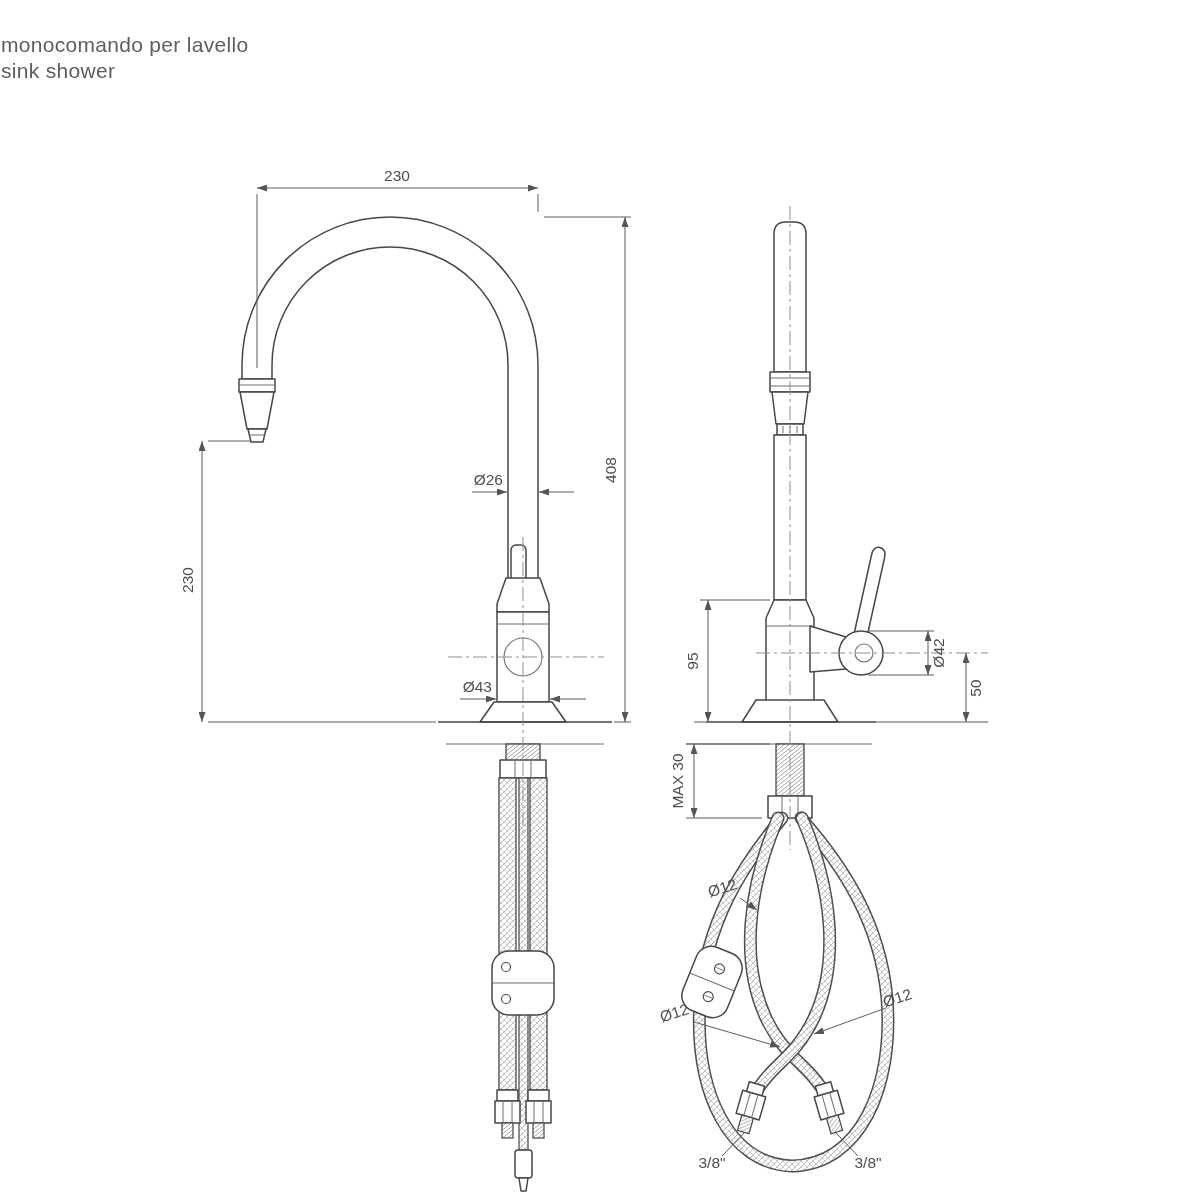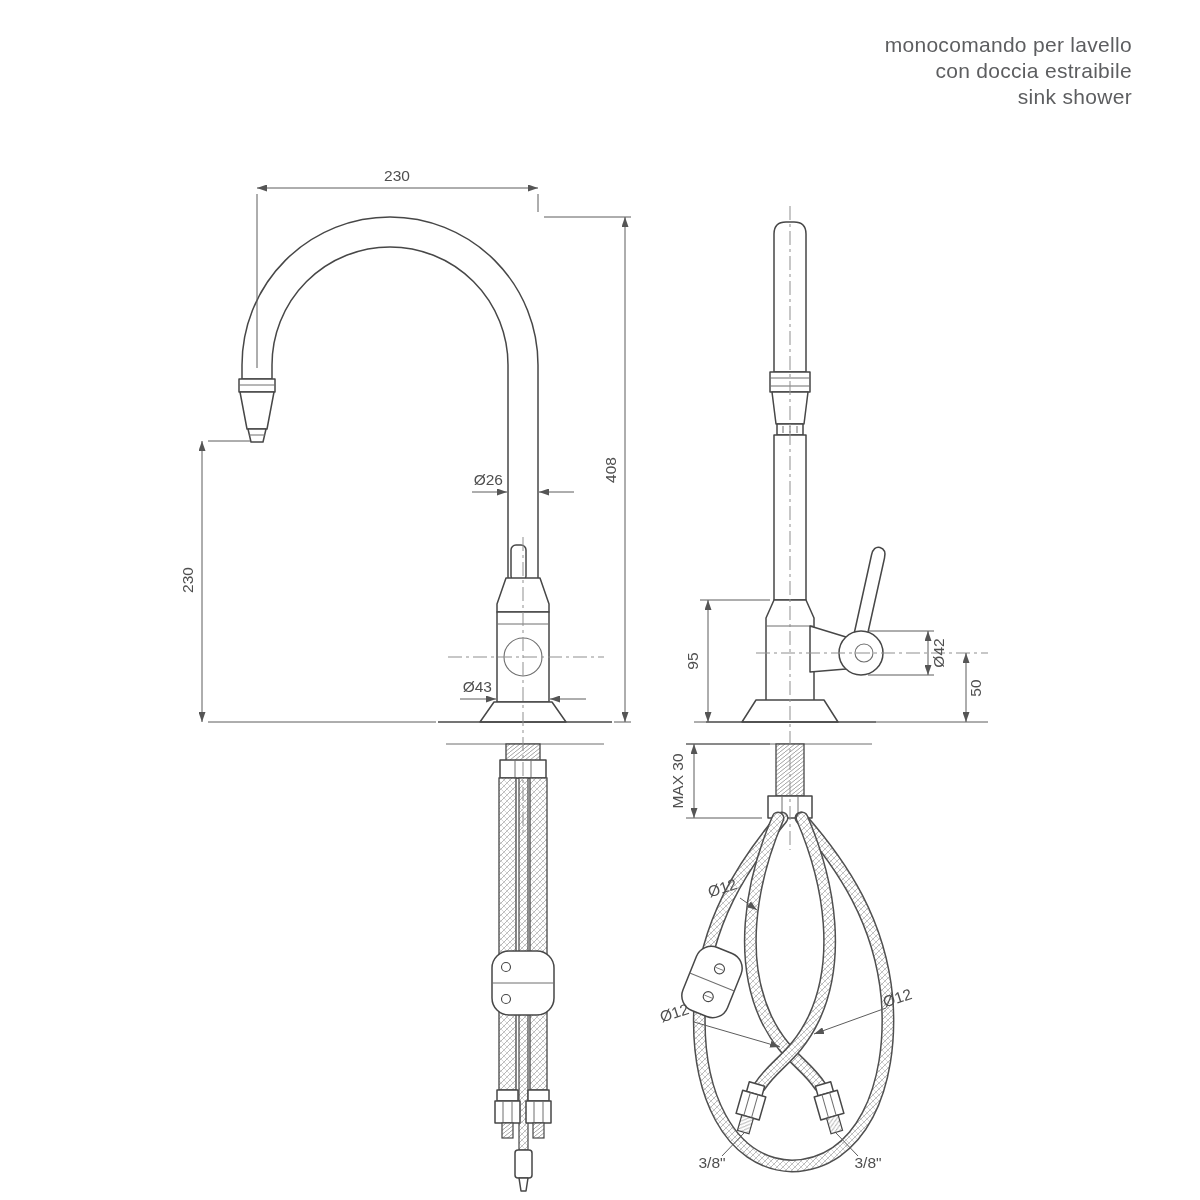--- a/index.html
+++ b/index.html
@@ -5,40 +5,39 @@
   :root{
     --ink:#474747;
     --dim:#5c5c5c;
     --dimtext:#4f4f4f;
     --titletext:#5d5e60;
     --bg:#ffffff;
   }
   html,body{margin:0;padding:0;background:var(--bg);}
   .page{position:relative;width:1200px;height:1200px;background:var(--bg);overflow:hidden;
         font-family:"Liberation Sans",sans-serif;}
-  .title{position:absolute;top:32px;left:8px;width:1124px;text-align:right;
+  .title{position:absolute;top:32px;left:1px;width:1124px;text-align:left;
          color:var(--titletext);font-size:21px;line-height:26px;letter-spacing:.3px;}
   svg{position:absolute;left:0;top:0;}
   .ol{stroke:var(--ink);stroke-width:1.5;fill:#fff;stroke-linejoin:round;}
   .oln{stroke:var(--ink);stroke-width:1.5;fill:none;stroke-linejoin:round;}
   .thin{stroke:#6f6f6f;stroke-width:1;fill:none;}
   .cl{stroke:#8f8f8f;stroke-width:1;fill:none;stroke-dasharray:14 4 3 4;}
   .dim{stroke:var(--dim);stroke-width:1;fill:none;}
   .dimt{font-family:"Liberation Sans",sans-serif;font-size:15.5px;fill:var(--dimtext);}
   .hoseO{stroke:#4f4f4f;stroke-width:13;fill:none;stroke-linecap:round;}
   .hoseI{stroke:url(#braid);stroke-width:10;fill:none;stroke-linecap:round;}
 </style>
 </head>
 <body>
 
 <div class="page">
 
   <div class="title">
     <div>monocomando per lavello</div>
-    <div>con doccia estraibile</div>
     <div>sink shower</div>
   </div>
 
   <svg width="1200" height="1200" viewBox="0 0 1200 1200">
     <defs>
       <marker id="arr" viewBox="0 0 10 7" refX="10" refY="3.5" markerWidth="10" markerHeight="7" orient="auto-start-reverse">
         <path d="M0,0 L10,3.5 L0,7 Z" fill="#555"></path>
       </marker>
       <pattern id="braid" width="6" height="6" patternUnits="userSpaceOnUse">
         <rect width="6" height="6" fill="#ffffff"></rect>

